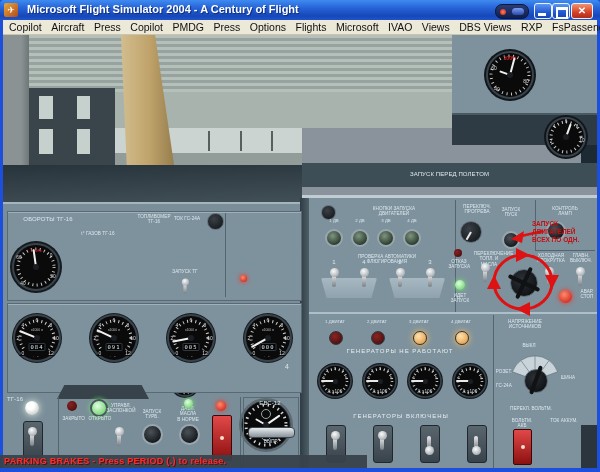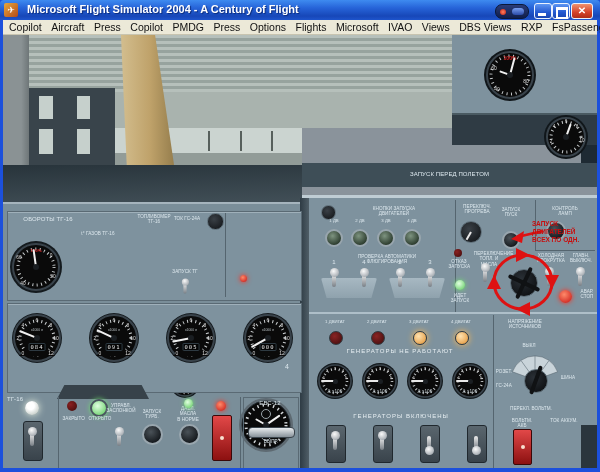--- a/index.html
+++ b/index.html
@@ -607,13 +607,14 @@
       <polygon points="513,274 527,267 527,281" fill="#DE1212"></polygon>
       <polygon points="491,240 484,254 498,254" fill="#DE1212"></polygon>
       <line x1="540" y1="196" x2="514" y2="202" stroke="#DE1212" stroke-width="2.5"></line>
       <polygon points="508,204 521,196 519,208" fill="#DE1212"></polygon>
       <text x="529" y="191" font-size="6.5" font-weight="bold" fill="#C80E0E">ЗАПУСК</text>
       <text x="529" y="199" font-size="6.5" font-weight="bold" fill="#C80E0E">ДВИГАТЕЛЕЙ</text>
       <text x="529" y="207" font-size="6.5" font-weight="bold" fill="#C80E0E">ВСЕХ ПО ОДН.</text>
     </svg>
   </div>
 
+  <div class="statusbar">PARKING BRAKES - Press PERIOD (.) to release.</div>
 </div>
 
 </body></html>

